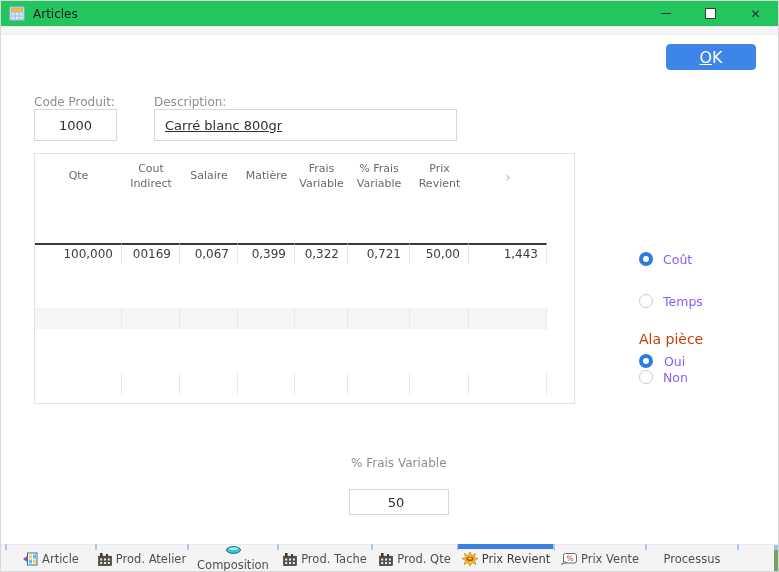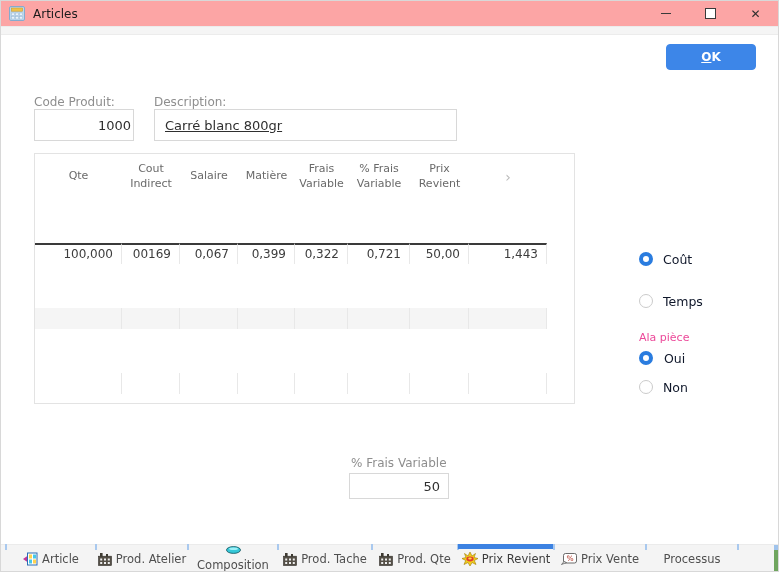--- a/index.html
+++ b/index.html
@@ -3,61 +3,61 @@
 <meta charset="utf-8">
 <title>Articles</title>
 <style>
   html,body{margin:0;padding:0;background:#ffffff;}
   .window{
     position:relative;width:779px;height:572px;background:#fff;
     font-family:"DejaVu Sans","Liberation Sans",sans-serif;
     color:#404040;overflow:hidden;border:1px solid #d8d8d8;box-sizing:border-box;
   }
   
-  .titlebar{position:absolute;left:0;top:0;right:0;height:25px;background:#fca5a5;display:flex;align-items:center;}
+  .titlebar{position:absolute;left:0;top:0;right:0;height:25px;background:#22c55e;display:flex;align-items:center;}
   .app-icon{margin-left:8px;width:16px;height:15px;display:inline-flex;}
   .title{margin-left:8px;font-size:12px;color:#1b1b1b;}
   .controls{margin-left:auto;display:flex;height:100%;}
   .ctl{width:45px;height:100%;display:flex;align-items:center;justify-content:center;cursor:default;}
   .min-glyph{width:10px;height:0;border-top:1px solid #3a3a3a;display:block;}
   .max-glyph{width:9px;height:9px;border:1px solid #3a3a3a;display:block;background:#fff;}
   .close-glyph{font-size:12px;color:#2e2e2e;line-height:1;}
   .menustrip{position:absolute;left:0;top:25px;right:0;height:9px;background:#f5f5f5;border-top:1px solid #ececec;border-bottom:1px solid #ececec;box-sizing:border-box;}
   
-  .ok-btn{position:absolute;left:665px;top:43px;width:90px;height:26px;background:#3d86e8;border:1px solid #3d86e8;border-radius:4px;color:#fff;font-size:12px;font-family:inherit;cursor:pointer;padding:0;font-weight:bold;}
+  .ok-btn{position:absolute;left:665px;top:43px;width:90px;height:26px;background:#3d86e8;border:1px solid #3d86e8;border-radius:4px;color:#fff;font-size:16px;font-family:inherit;cursor:pointer;padding:0;}
   .ok-label{display:block;text-align:center;color:#fff;}
   .ok-label::first-letter{text-decoration:underline;}
   
   .lbl{position:absolute;font-size:12px;color:#8e8e8e;}
   .code-lbl{left:33px;top:94px;}
   .desc-lbl{left:153px;top:94px;}
   .inp{position:absolute;border:1px solid #d8d8d8;background:#fff;font-family:inherit;font-size:13px;color:#2f2f2f;box-sizing:border-box;outline:none;}
-  .code-inp{left:33px;top:108px;width:100px;height:32px;text-align:right;}
+  .code-inp{left:33px;top:108px;width:83px;height:32px;text-align:center;}
   .desc-inp{left:153px;top:108px;width:303px;height:32px;padding-left:10px;text-decoration:underline;}
   .frais-lbl{left:350px;top:455px;}
-  .frais-inp{left:348px;top:472px;width:100px;height:26px;text-align:right;padding-right:8px;}
+  .frais-inp{left:348px;top:488px;width:100px;height:26px;text-align:center;padding-right:8px;}
   
   .grid{position:absolute;left:33px;top:152px;width:541px;height:251px;border:1px solid #e3e3e3;box-sizing:border-box;background:#fff;overflow:hidden;}
   .ghead{display:grid;grid-template-columns:87px 58px 58px 57px 53px 62px 59px 78px auto;height:45px;}
   .hcell{display:flex;align-items:center;justify-content:center;text-align:center;font-size:11px;line-height:1.3;color:#6a6a6a;padding:0 7px;box-sizing:border-box;}
   .hfill{display:flex;align-items:center;justify-content:center;color:#b9b9b9;font-size:14px;}
   .gbody{height:204px;overflow:hidden;}
   .trow{display:grid;grid-template-columns:87px 58px 58px 57px 53px 62px 59px 78px auto;height:21px;margin-top:44px;}
   .bcell{font-size:12px;color:#3d3d3d;text-align:right;padding-right:8px;line-height:20px;border-right:1px solid #e8e8e8;box-sizing:border-box;background:#fff;overflow:hidden;}
   .trow.alt .bcell{background:#f5f5f5;}
   .trow.sel .bcell{border-top:2px solid #3a3a3a;line-height:18px;}
   .fillcell{background:#fff;}
   
   .opts{position:absolute;left:638px;top:250px;width:130px;}
   .orow{display:flex;align-items:center;gap:10px;height:16px;}
   .radio{width:14px;height:14px;border-radius:50%;box-sizing:border-box;flex:0 0 auto;background:#fff;}
   .radio.sel{border:4px solid #2a7cdf;}
   .radio.un{border:1px solid #cbcbcb;}
-  .olabel{font-size:12.5px;color:#0f172a;}
-  .grouplbl{font-size:11px;color:#ec4899;display:block;}
+  .olabel{font-size:12.5px;color:#8b5cf6;}
+  .grouplbl{font-size:14px;color:#c2410c;display:block;}
   
   .tabbar{position:absolute;left:0;right:0;top:543px;height:29px;background:#f4f4f4;border-top:1px solid #ebebeb;box-sizing:border-box;display:flex;padding-left:5px;}
   .tab{position:relative;height:100%;display:flex;align-items:center;justify-content:center;gap:4px;white-space:nowrap;cursor:pointer;}
   .tab::before{content:'';position:absolute;left:-1px;top:-1px;width:2px;height:6px;background:#a9c9ef;}
   .tab.last::after{content:'';position:absolute;right:-1px;top:-1px;width:2px;height:6px;background:#a9c9ef;}
   .tab .tabicon{display:inline-flex;align-items:center;}
   .tab .tablabel{font-size:11.5px;color:#4f4f4f;}
   .tab.active .tablabel{color:#3d3d3d;}
   .activebar{position:absolute;left:0;top:-1px;width:100%;height:5px;background:#3c82e2;}
   .edge-strip{position:absolute;right:0;top:0;bottom:0;width:4px;background:linear-gradient(#9fc3ec 0 5px,#6fa55e 5px 100%);}
@@ -237,21 +237,21 @@
       </div>
       <div class="orow" style="margin-top: 26px;">
         <span class="radio un"></span>
         <span class="olabel">Temps</span>
       </div>
       <span class="grouplbl" style="margin-top: 22px;">Ala pièce</span>
       <div class="orow" style="margin-top: 6px; gap: 11px;">
         <span class="radio sel"></span>
         <span class="olabel">Oui</span>
       </div>
-      <div class="orow" style="margin-top: 13px;">
+      <div class="orow" style="">
         <span class="radio un"></span>
         <span class="olabel">Non</span>
       </div>
     </div>
 
   <label class="lbl frais-lbl">% Frais Variable</label>
   <input class="inp frais-inp" value="50" style="">
 
   <div class="tabbar" id="tabbar">
     <div class="tab" style="width: 90px;">

